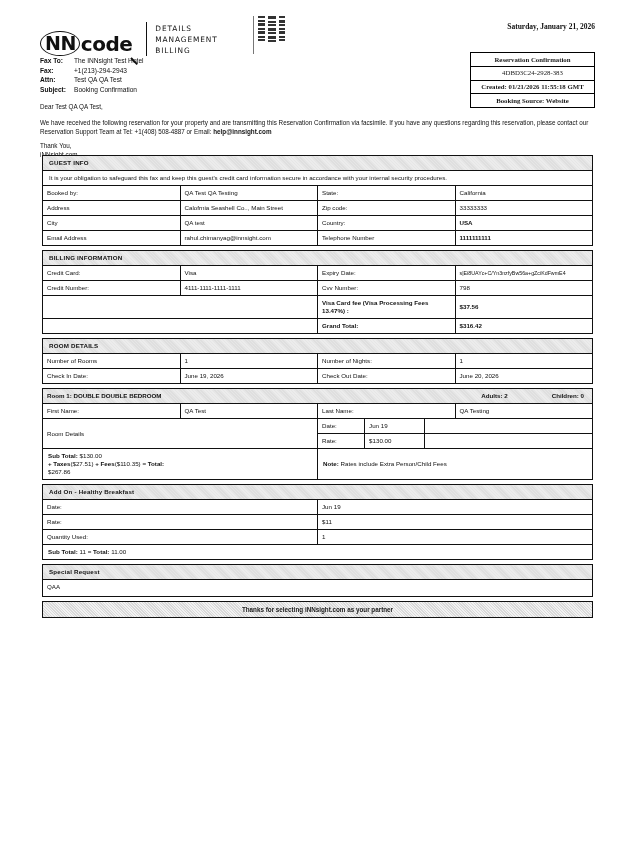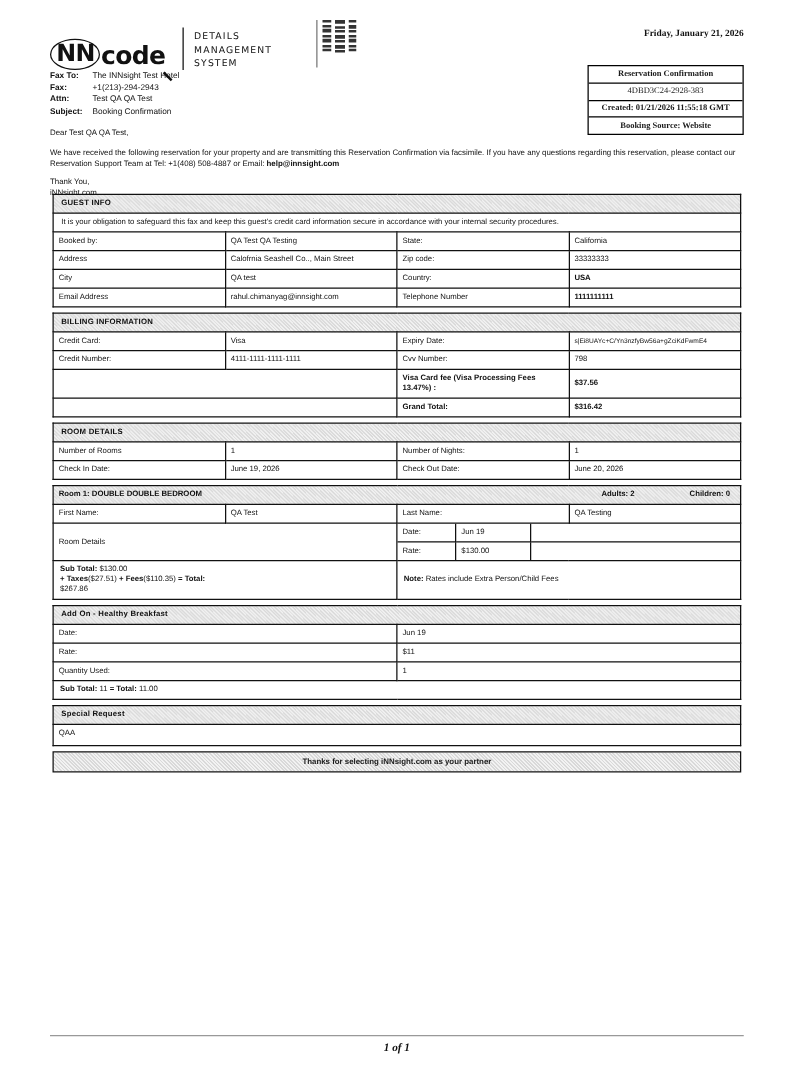--- a/index.html
+++ b/index.html
@@ -272,21 +272,21 @@
     <div class="logo-block">
       <div class="logo-mark">
         <span class="logo-oval">NN</span>
           <span>code</span>
         <span class="logo-tail"></span>
       </div>
       <div class="logo-divider"></div>
       <div class="logo-sub">
         <div>DETAILS</div>
         <div>MANAGEMENT</div>
-        <div>SYSTEM</div>
+        <div>BILLING</div>
       </div>
     </div>
 
     <div class="barcode">
       <div class="barcode-rule"></div>
       <div class="barcode-col">
         <div class="bc-bar" style="width:7px;height:2px"></div>
         <div class="bc-bar" style="width:7px;height:2px"></div>
         <div class="bc-bar" style="width:7px;height:3px"></div>
         <div class="bc-bar" style="width:7px;height:2px"></div>
@@ -307,21 +307,21 @@
         <div class="bc-bar" style="width:6px;height:2px"></div>
         <div class="bc-bar" style="width:6px;height:3px"></div>
         <div class="bc-bar" style="width:6px;height:2px"></div>
         <div class="bc-bar" style="width:6px;height:2px"></div>
         <div class="bc-bar" style="width:6px;height:3px"></div>
         <div class="bc-bar" style="width:6px;height:2px"></div>
         <div class="bc-bar" style="width:6px;height:2px"></div>
       </div>
     </div>
 
-    <div class="date-line">Friday, January 21, 2026</div>
+    <div class="date-line">Saturday, January 21, 2026</div>
 
     <div class="conf-box">
       <div class="conf-row">Reservation Confirmation</div>
       <div class="conf-row value">4DBD3C24-2928-383</div>
       <div class="conf-row">Created: 01/21/2026 11:55:18 GMT</div>
       <div class="conf-row">
         <span class="conf-src-label">Booking Source:</span>
         <span class="conf-src-value">Website</span>
       </div>
     </div>
@@ -539,18 +539,14 @@
       </tr>
       <tr>
         <td style="height:17px;vertical-align:top">QAA</td>
       </tr>
     </tbody>
       </table>
 
     <div class="thanks-bar">Thanks for selecting iNNsight.com as your partner</div>
   </div>
 
-  <div class="footer">
-    <div class="footer-rule"></div>
-    <div class="footer-text">1 of 1</div>
-  </div>
 
 </div>
 
 </body></html>

